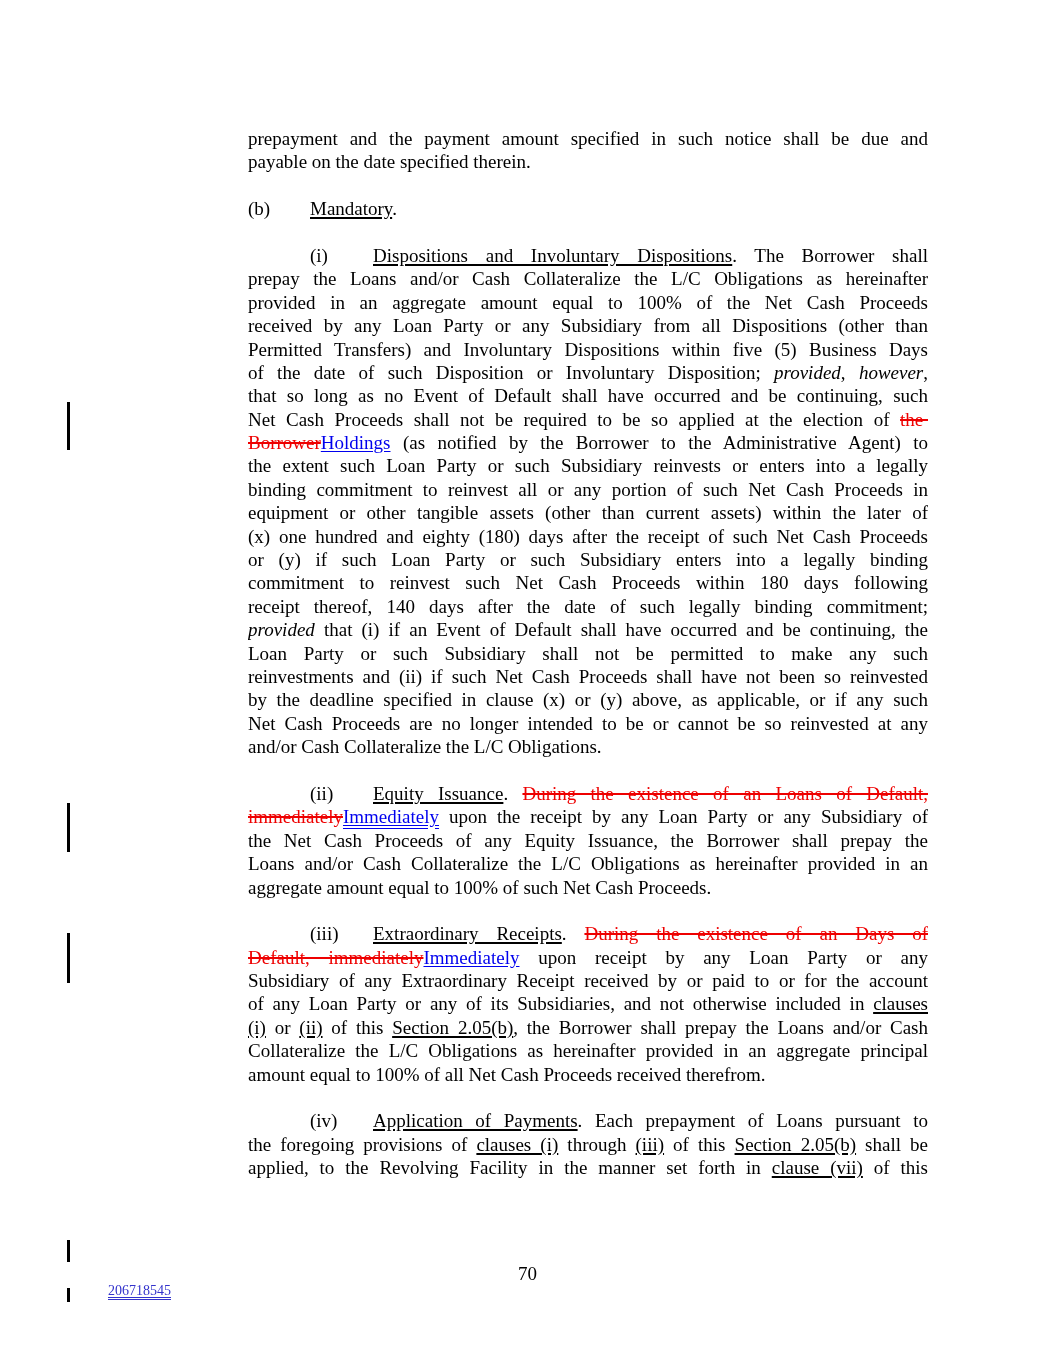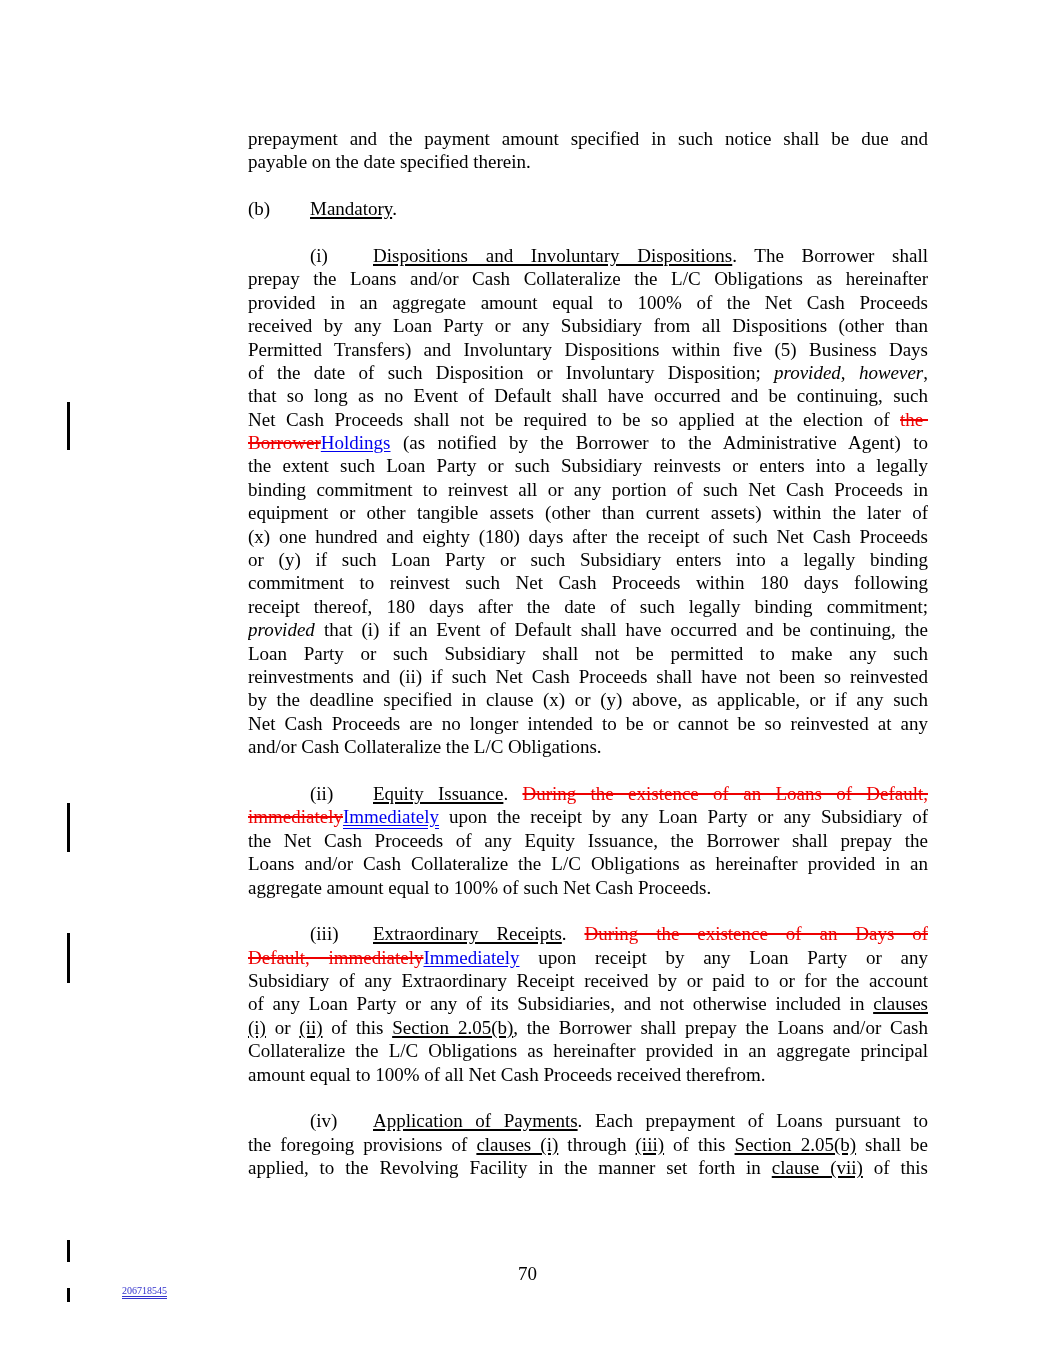--- a/index.html
+++ b/index.html
@@ -45,23 +45,23 @@
   .footer-page-number {
     position:absolute;
     top:1262px;
     left:0;
     width:100%;
     text-align:center;
     font-size:19px;
   }
   .doc-id-stamp {
     position:absolute;
-    left:122px;
+    left:108px;
     top:1283px;
-    font-size:10px;
+    font-size:14px;
     line-height:16px;
     color:var(--link-color,#3333cc);
     text-decoration:underline;
     text-decoration-style:double;
     text-underline-offset:2px;
   }
 </style>
 </head>
 <body>
 
@@ -90,21 +90,21 @@
         <div class="line"><span>of the date of such Disposition or Involuntary Disposition; </span><span class="it">provided</span><span>, </span><span class="it">however</span><span>,</span></div>
         <div class="line"><span>that so long as no Event of Default shall have occurred and be continuing, such</span></div>
         <div class="line"><span>Net Cash Proceeds shall not be required to be so applied at the election of </span><span class="del">the&nbsp;</span></div>
         <div class="line"><span class="del">Borrower</span><span class="ins">Holdings</span><span> (as notified by the Borrower to the Administrative Agent) to</span></div>
         <div class="line"><span>the extent such Loan Party or such Subsidiary reinvests or enters into a legally</span></div>
         <div class="line"><span>binding commitment to reinvest all or any portion of such Net Cash Proceeds in</span></div>
         <div class="line"><span>equipment or other tangible assets (other than current assets) within the later of</span></div>
         <div class="line"><span>(x) one hundred and eighty (180) days after the receipt of such Net Cash Proceeds</span></div>
         <div class="line"><span>or (y) if such Loan Party or such Subsidiary enters into a legally binding</span></div>
         <div class="line"><span>commitment to reinvest such Net Cash Proceeds within 180 days following</span></div>
-        <div class="line"><span>receipt thereof, 180 days after the date of such legally binding commitment;</span></div>
+        <div class="line"><span>receipt thereof, 140 days after the date of such legally binding commitment;</span></div>
         <div class="line"><span class="it">provided</span><span> that (i) if an Event of Default shall have occurred and be continuing, the</span></div>
         <div class="line"><span>Loan Party or such Subsidiary shall not be permitted to make any such</span></div>
         <div class="line"><span>reinvestments and (ii) if such Net Cash Proceeds shall have not been so reinvested</span></div>
         <div class="line"><span>by the deadline specified in clause (x) or (y) above, as applicable, or if any such</span></div>
         <div class="line"><span>Net Cash Proceeds are no longer intended to be or cannot be so reinvested at any</span></div>
         <div class="line noj"><span>and/or Cash Collateralize the L/C Obligations.</span></div>
       </div>
       <div class="para">
         <div class="line"><span class="marker" style="margin-left: 62px; width: 63px;">(ii)</span><span class="un">Equity Issuance</span><span>. </span><span class="del">During the existence of an Loans of Default,</span></div>
         <div class="line"><span class="del">immediately</span><span class="ins">Immediately</span><span> upon the receipt by any Loan Party or any Subsidiary of</span></div>

